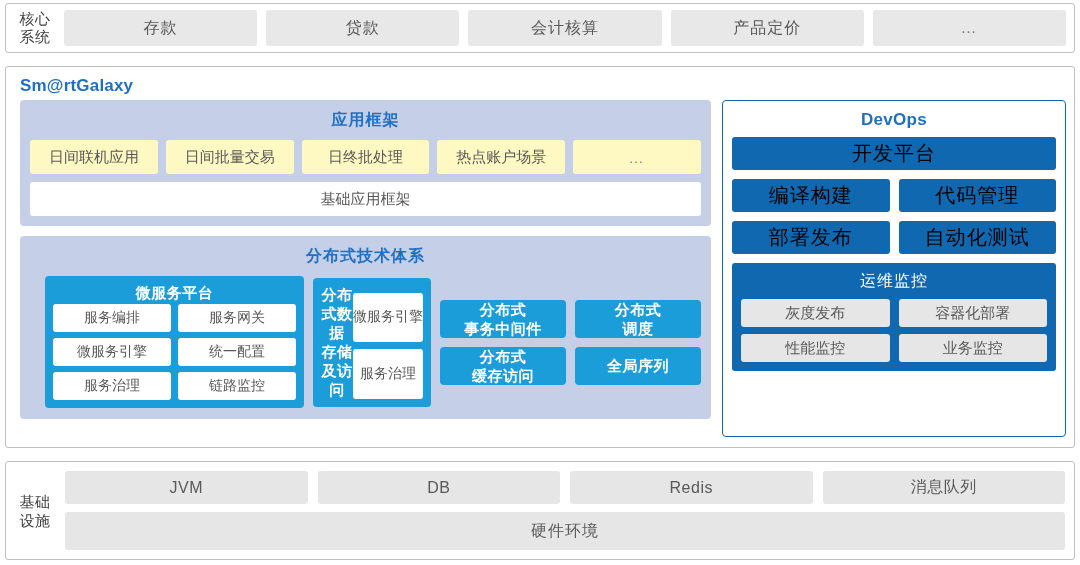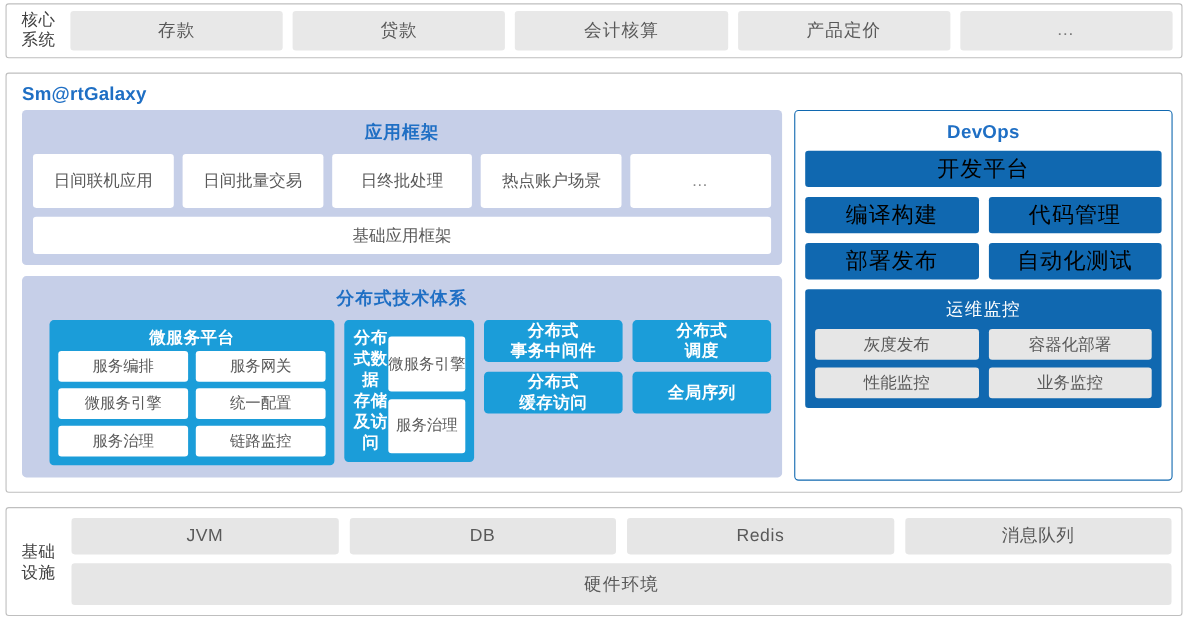--- a/index.html
+++ b/index.html
@@ -113,23 +113,23 @@
     color: #1f6fc4;
     letter-spacing: 1px;
     margin: 2px 0 9px 0;
   }
   .white-row {
     display: flex;
     gap: 8px;
   }
   .white-chip {
     flex: 1 1 0;
-    background: #ffffff;
-    border-radius: 3px;
-    height: 49px;
+    background: #fef9c3;
+    border-radius: 3px;
+    height: 34px;
     display: flex;
     align-items: center;
     justify-content: center;
     font-size: 15px;
     color: #595959;
     white-space: nowrap;
   }
   .white-chip.ell { color: #8a8a8a; letter-spacing: 2px; }
   .white-wide {
     margin-top: 8px;
@@ -141,21 +141,21 @@
     justify-content: center;
     font-size: 15px;
     color: #595959;
   }
 
   
   .dist-box { margin-top: 10px; padding-bottom: 11px; }
   .dist-grid {
     display: flex;
     gap: 9px;
-    align-items: flex-start;
+    align-items: center;
     padding-left: 15px;
   }
   .cyan {
     background: #1b9dd9;
     border-radius: 4px;
     box-sizing: border-box;
   }
   .cyan-title {
     text-align: center;
     color: #ffffff;

